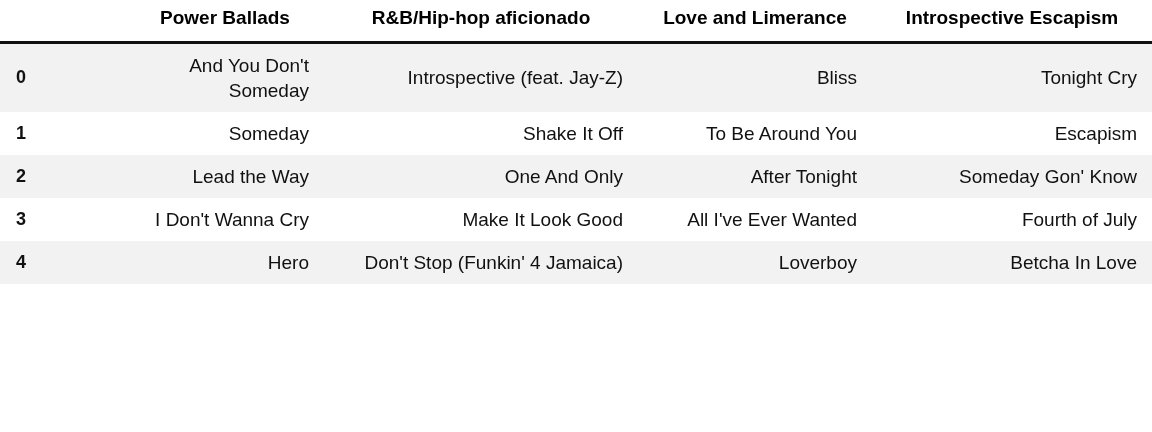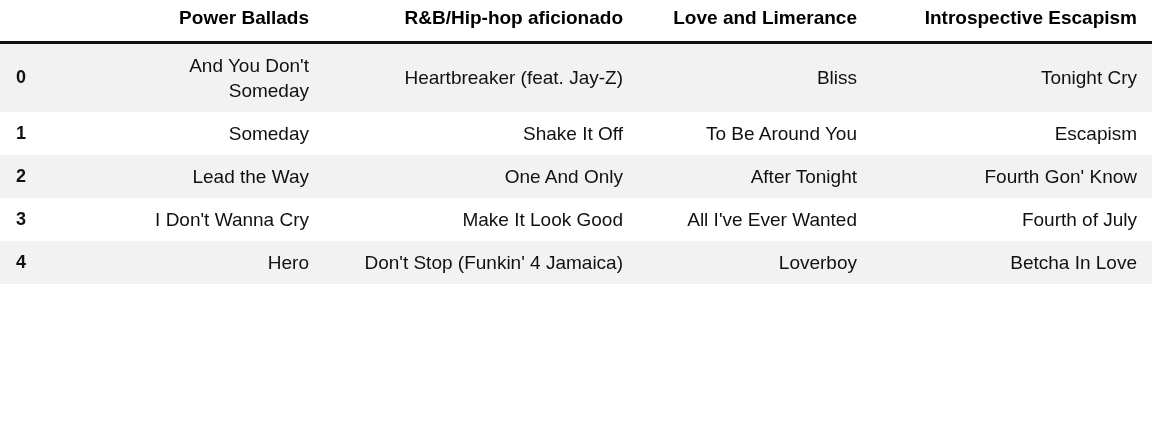--- a/index.html
+++ b/index.html
@@ -32,21 +32,20 @@
 
   table.dataframe col.c-index { width: 126px; }
   table.dataframe col.c-0 { width: 198px; }
   table.dataframe col.c-1 { width: 314px; }
   table.dataframe col.c-2 { width: 234px; }
   table.dataframe col.c-3 { width: 280px; }
 
   table.dataframe thead th {
     font-weight: bold;
     font-size: 19px;
-    text-align: right;
     vertical-align: bottom;
     padding: 6px 15px 10px 15px;
     line-height: 1.30;
     border: none;
     background: #ffffff;
     color: #000000;
   }
 
   table.dataframe thead th.idx-head {
     text-align: left;
@@ -97,37 +96,37 @@
         <th>Power Ballads</th>
         <th>R&amp;B/Hip-hop aficionado</th>
         <th>Love and Limerance</th>
         <th>Introspective Escapism</th>
       </tr>
     </thead>
     <tbody>
       <tr class="even-row">
         <th class="row-index">0</th>
         <td>And You Don't Someday</td>
-        <td>Heartbreaker (feat. Jay-Z)</td>
+        <td>Introspective (feat. Jay-Z)</td>
         <td>Bliss</td>
         <td>Tonight Cry</td>
       </tr>
       <tr class="odd-row">
         <th class="row-index">1</th>
         <td>Someday</td>
         <td>Shake It Off</td>
         <td>To Be Around You</td>
         <td>Escapism</td>
       </tr>
       <tr class="even-row">
         <th class="row-index">2</th>
         <td>Lead the Way</td>
         <td>One And Only</td>
         <td>After Tonight</td>
-        <td>Fourth Gon' Know</td>
+        <td>Someday Gon' Know</td>
       </tr>
       <tr class="odd-row">
         <th class="row-index">3</th>
         <td>I Don't Wanna Cry</td>
         <td>Make It Look Good</td>
         <td>All I've Ever Wanted</td>
         <td>Fourth of July</td>
       </tr>
       <tr class="even-row">
         <th class="row-index">4</th>

